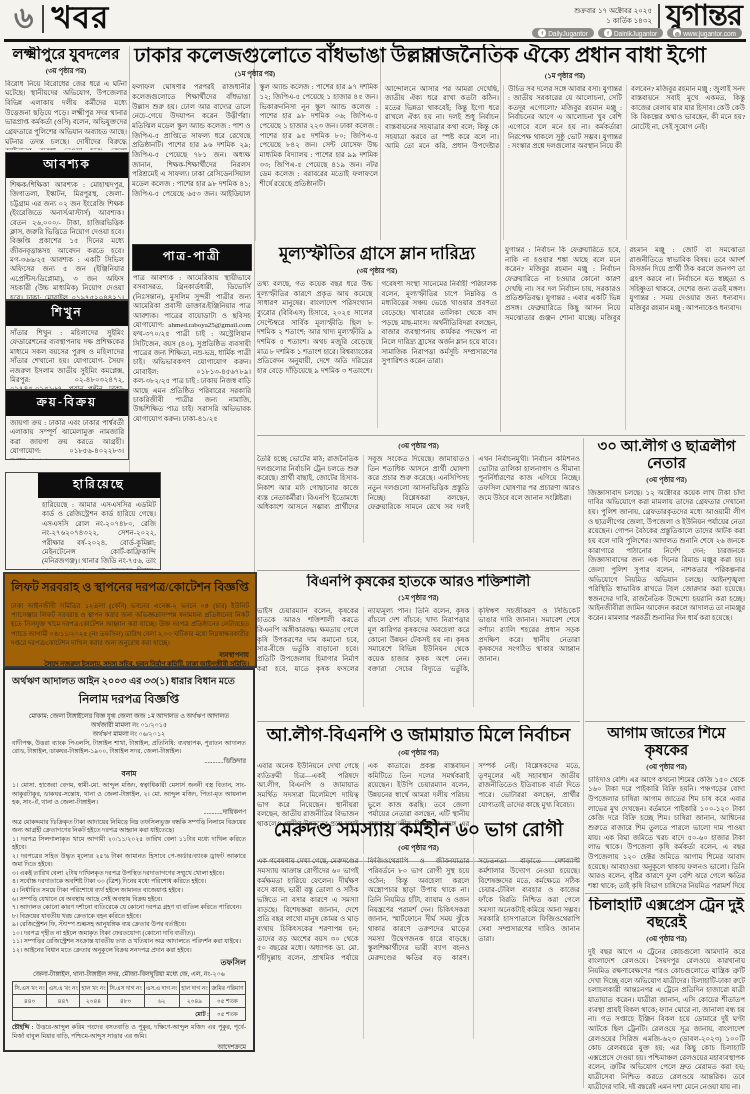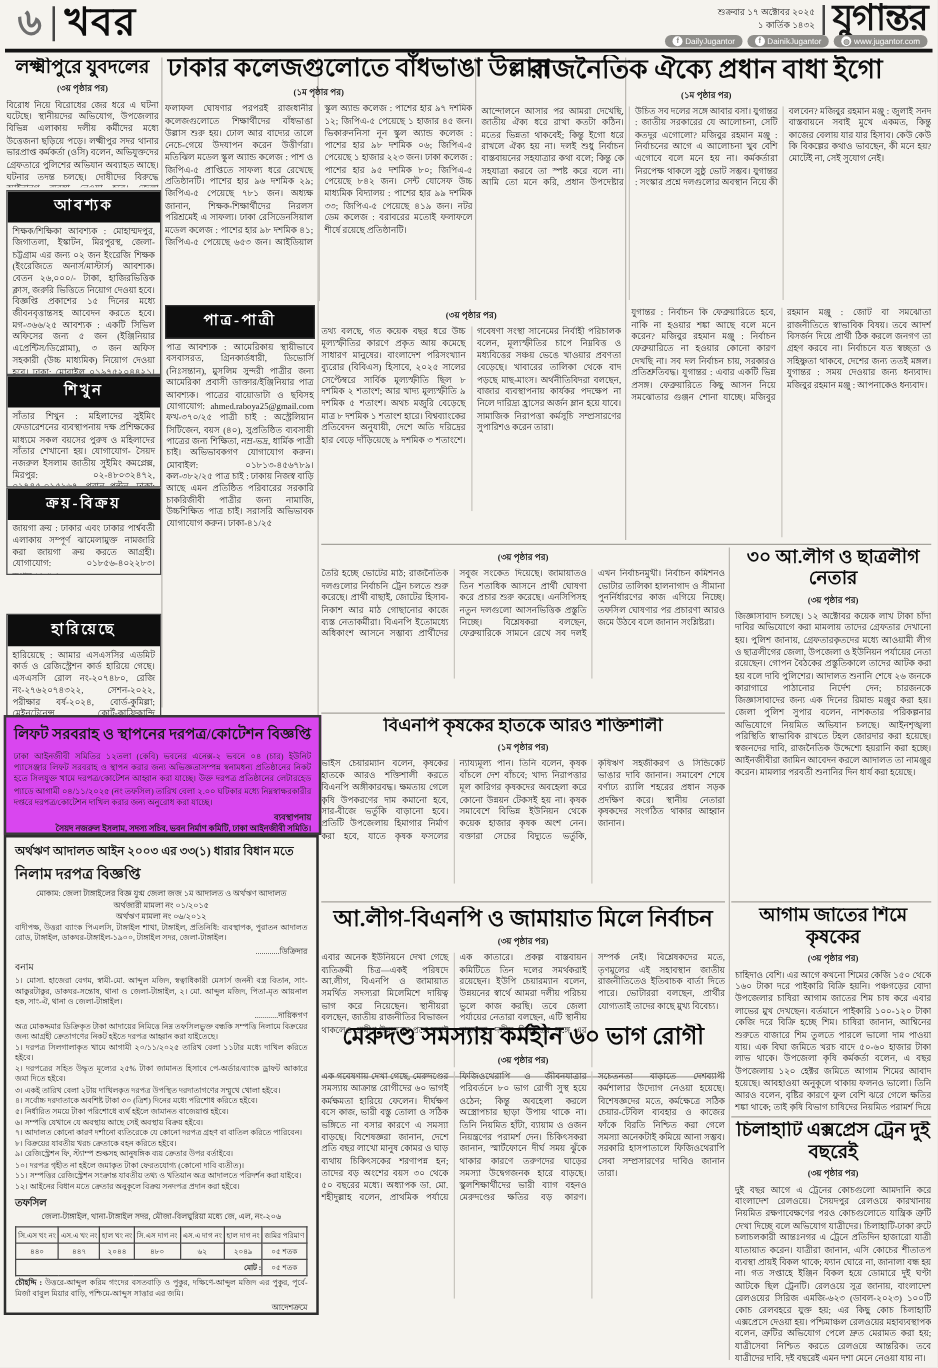--- a/index.html
+++ b/index.html
@@ -28,32 +28,32 @@
   .cols-2{column-count:2;} .cols-3{column-count:3;}
   
   .vrule{position:absolute;width:1px;background:#bcb9b2;}
   .hrule{position:absolute;height:1px;background:#a5a29b;}
   
   .cbox{position:absolute;border:1px solid #4a4a4a;background:#f5f3ee;overflow:hidden;}
   .cband{background:#0d0d0d;color:#fff;font-weight:bold;text-align:center;font-size:12px;
          padding:2px 0 3px;letter-spacing:2px;}
   .cbody{padding:3px 4px;font-size:7px;line-height:1.34;text-align:justify;overflow:hidden;color:#262626;}
   
-  .lift{position:absolute;border:2px solid #3a3a3a;background:#d946ef;padding:4px 6px;overflow:hidden;}
+  .lift{position:absolute;border:2px solid #3a3a3a;background:#a16207;padding:4px 6px;overflow:hidden;}
   .lift-title{font-size:12px;font-weight:bold;text-align:center;margin:0 0 3px;}
   .lift-body{font-size:6.6px;line-height:1.4;text-align:justify;color:#262626;}
   .lift-sign{font-size:6.6px;text-align:right;line-height:1.4;margin-top:3px;font-weight:bold;}
   .auction{position:absolute;border:2px solid #2e2e2e;background:#f5f3ee;padding:4px 7px;overflow:hidden;}
   .n-title1{font-size:9.5px;font-weight:bold;text-align:left;}
-  .n-title2{font-size:12px;font-weight:bold;margin:1px 0 2px;}
+  .n-title2{font-size:12px;font-weight:bold;text-align:center;margin:1px 0 2px;}
   .n-center{font-size:6.4px;text-align:center;line-height:1.4;}
   .n-body{font-size:6.2px;line-height:1.38;text-align:justify;color:#262626;}
   .n-right{font-size:6.4px;text-align:right;}
-  .n-vs{font-size:7.5px;font-weight:normal;text-align:left;margin:1px 0;}
-  .n-sec{font-size:8px;font-weight:bold;text-align:left;margin:2px 0 1px;}
+  .n-vs{font-size:7.5px;font-weight:bold;text-align:center;margin:1px 0;}
+  .n-sec{font-size:8px;font-weight:bold;text-align:right;margin:2px 0 1px;}
   .prelist{white-space:pre-line;}
   table.sched{width:100%;border-collapse:collapse;margin:2px 0;font-size:5.8px;text-align:center;}
   .sched th,.sched td{border:1px solid #4a4a4a;padding:1px 0;font-weight:normal;}
   .sign{font-size:6.4px;text-align:right;line-height:1.45;margin-top:2px;}
 </style>
 </head>
 <body>
 
 <div class="page">
 
@@ -115,21 +115,21 @@
   <div class="cbox" style="left:5px;top:300px;width:122px;height:88px;">
     <div class="cband">শিখুন</div>
     <div class="cbody" style="height:64px;">সাঁতার শিখুন : মহিলাদের সুইমিং ফেডারেশনের ব্যবস্থাপনায় দক্ষ প্রশিক্ষকের মাধ্যমে সকল বয়সের পুরুষ ও মহিলাদের সাঁতার শেখানো হয়। যোগাযোগ- সৈয়দ নজরুল ইসলাম জাতীয় সুইমিং কমপ্লেক্স, মিরপুর: ০২-৪৮০৩২৪৭২, ০১৭৪৫-০১৫৯৬৭, পুরান পল্টন, ঢাকা: ২২০৩৮৭৭২২। নিতু-৩৫/২৫</div>
   </div>
 
   <div class="cbox" style="left:5px;top:390px;width:122px;height:68px;">
     <div class="cband">ক্রয়-বিক্রয়</div>
     <div class="cbody" style="height:44px;">জায়গা ক্রয় : ঢাকার এবং ঢাকার পার্শ্ববর্তী এলাকায় সম্পূর্ণ ঝামেলামুক্ত নামজারি করা জায়গা ক্রয় করতে আগ্রহী। যোগাযোগ: ০১৮৫৬-৪০২২৮৩। কপার-২৮/২৫</div>
   </div>
 
-  <div class="cbox" style="left:5px;top:491px;width:122px;height:96px;">
+  <div class="cbox" style="left:5px;top:472px;width:122px;height:96px;padding-left:32px;">
     <div class="cband">হারিয়েছে</div>
     <div class="cbody" style="height:72px;">হারিয়েছে : আমার এসএসসির এডমিট কার্ড ও রেজিস্ট্রেশন কার্ড হারিয়ে গেছে। এসএসসি রোল নং-২০৭৪৮০, রেজি নং-২৭৬২০৭৪৩২২, সেশন-২০২২, পরীক্ষার বর্ষ-২০২৪, বোর্ড-কুমিল্লা; মেইনটেনেন্স কোর্ট-কাফ্রিকান্দি (মনিরজগঞ্জ)। থানার জিডি নং-৭৫৬, তাং ২১/০৯/২০২৫। —মো. ফারহান বিশ্বাস। পি-৭৪০/২৫</div>
   </div>
 
   <div class="cbox" style="left:132px;top:244px;width:120px;height:322px;border:none;background:transparent;">
     <div class="cband" style="border:1px solid #333;">পাত্র-পাত্রী</div>
     <div class="cbody" style="height:296px;padding:3px 1px;">পাত্র আবশ্যক : আমেরিকায় স্থায়ীভাবে বসবাসরত, গ্রিনকার্ডধারী, ডিভোর্সি (নিঃসন্তান), মুসলিম সুন্দরী পাত্রীর জন্য আমেরিকা প্রবাসী ডাক্তার/ইঞ্জিনিয়ার পাত্র আবশ্যক। পাত্রের বায়োডাটা ও ছবিসহ যোগাযোগ: ahmed.raboya25@gmail.com ফখ-৩৭০/২৫ পাত্রী চাই : অস্ট্রেলিয়ান সিটিজেন, বয়স (৪০), সুপ্রতিষ্ঠিত ব্যবসায়ী পাত্রের জন্য শিক্ষিতা, নম্র-ভদ্র, ধার্মিক পাত্রী চাই। অভিভাবকগণ যোগাযোগ করুন। মোবাইল: ০১৮১৩-৪৫৬৭৮৯। কল-৩৮২/২৫ পাত্র চাই : ঢাকায় নিজস্ব বাড়ি আছে এমন প্রতিষ্ঠিত পরিবারের সরকারি চাকরিজীবী পাত্রীর জন্য নামাজি, উচ্চশিক্ষিত পাত্র চাই। সরাসরি অভিভাবক যোগাযোগ করুন। ঢাকা-৪১/২৫</div>
   </div>
 
   <div class="art" style="left:132px;top:44px;width:246px;height:198px;overflow:visible;">
@@ -141,20 +141,21 @@
   <div class="art" style="left:385px;top:44px;width:360px;height:196px;">
     <h2 class="hl" style="font-size:21px;">রাজনৈতিক ঐক্যে প্রধান বাধা ইগো</h2>
     <div class="cont">(১ম পৃষ্ঠার পর)</div>
     <div class="bod cols-3" style="height:156px;">আন্দোলনে আসার পর আমরা দেখেছি, জাতীয় ঐক্য ধরে রাখা কতটা কঠিন। মতের ভিন্নতা থাকবেই; কিন্তু ইগো ধরে রাখলে ঐক্য হয় না। দলই শুধু নির্বাচন বাস্তবায়নের সহযাত্রার কথা বলে; কিন্তু কে সহযাত্রা করবে তা স্পষ্ট করে বলে না। আমি তো মনে করি, প্রধান উপদেষ্টার উচিত সব দলের সঙ্গে আবার বসা। যুগান্তর : জাতীয় সরকারের যে আলোচনা, সেটি কতদূর এগোলো? মজিবুর রহমান মঞ্জু : নির্বাচনের আগে এ আলোচনা খুব বেশি এগোবে বলে মনে হয় না। কর্মকর্তারা নিরপেক্ষ থাকলে সুষ্ঠু ভোট সম্ভব। যুগান্তর : সংস্কার প্রশ্নে দলগুলোর অবস্থান নিয়ে কী বলবেন? মজিবুর রহমান মঞ্জু : জুলাই সনদ বাস্তবায়নে সবাই মুখে একমত, কিন্তু কাজের বেলায় যার যার হিসাব। কেউ কেউ কি বিকল্পের কথাও ভাবছেন, কী মনে হয়? মোটেই না, সেই সুযোগ নেই।</div>
   </div>
   <div class="art" style="left:505px;top:246px;width:240px;height:184px;">
     <div class="bod cols-2" style="height:184px;">যুগান্তর : নির্বাচন কি ফেব্রুয়ারিতে হবে, নাকি না হওয়ার শঙ্কা আছে বলে মনে করেন? মজিবুর রহমান মঞ্জু : নির্বাচন ফেব্রুয়ারিতে না হওয়ার কোনো কারণ দেখছি না। সব দল নির্বাচন চায়, সরকারও প্রতিশ্রুতিবদ্ধ। যুগান্তর : এবার একটি ভিন্ন প্রসঙ্গ। ফেব্রুয়ারিতে কিছু আসন নিয়ে সমঝোতার গুঞ্জন শোনা যাচ্ছে। মজিবুর রহমান মঞ্জু : জোট বা সমঝোতা রাজনীতিতে স্বাভাবিক বিষয়। তবে আদর্শ বিসর্জন দিয়ে প্রার্থী ঠিক করলে জনগণ তা গ্রহণ করবে না। নির্বাচনে যত স্বচ্ছতা ও সহিষ্ণুতা থাকবে, দেশের জন্য ততই মঙ্গল। যুগান্তর : সময় দেওয়ার জন্য ধন্যবাদ। মজিবুর রহমান মঞ্জু : আপনাকেও ধন্যবাদ।</div>
   </div>
 
   <div class="art" style="left:257px;top:244px;width:240px;height:188px;">
+    <h2 class="hl" style="font-size:17px;">মূল্যস্ফীতির গ্রাসে ম্লান দারিদ্র্য</h2>
     <div class="cont">(৩য় পৃষ্ঠার পর)</div>
     <div class="bod cols-2" style="height:148px;">তথ্য বলছে, গত কয়েক বছর ধরে উচ্চ মূল্যস্ফীতির কারণে প্রকৃত আয় কমেছে সাধারণ মানুষের। বাংলাদেশ পরিসংখ্যান ব্যুরোর (বিবিএস) হিসাবে, ২০২৫ সালের সেপ্টেম্বরে সার্বিক মূল্যস্ফীতি ছিল ৮ দশমিক ২ শতাংশ; আর খাদ্য মূল্যস্ফীতি ৯ দশমিক ৫ শতাংশ। অথচ মজুরি বেড়েছে মাত্র ৮ দশমিক ১ শতাংশ হারে। বিশ্বব্যাংকের প্রতিবেদন অনুযায়ী, দেশে অতি দরিদ্রের হার বেড়ে দাঁড়িয়েছে ৯ দশমিক ৩ শতাংশে। গবেষণা সংস্থা সানেমের নির্বাহী পরিচালক বলেন, মূল্যস্ফীতির চাপে নিম্নবিত্ত ও মধ্যবিত্তের সঞ্চয় ভেঙে খাওয়ার প্রবণতা বেড়েছে। খাবারের তালিকা থেকে বাদ পড়ছে মাছ-মাংস। অর্থনীতিবিদরা বলছেন, বাজার ব্যবস্থাপনায় কার্যকর পদক্ষেপ না নিলে দারিদ্র্য হ্রাসের অর্জন ম্লান হয়ে যাবে। সামাজিক নিরাপত্তা কর্মসূচি সম্প্রসারণের সুপারিশও করেন তারা।</div>
   </div>
 
   <div class="art" style="left:257px;top:438px;width:323px;height:130px;">
     <div class="cont">(৩য় পৃষ্ঠার পর)</div>
     <div class="bod cols-3" style="height:88px;">তৈরি হচ্ছে ভোটের মাঠ; রাজনৈতিক দলগুলোর নির্বাচনি ট্রেন চলতে শুরু করেছে। প্রার্থী বাছাই, জোটের হিসাব-নিকাশ আর মাঠ গোছানোর কাজে ব্যস্ত নেতাকর্মীরা। বিএনপি ইতোমধ্যে অধিকাংশ আসনে সম্ভাব্য প্রার্থীদের সবুজ সংকেত দিয়েছে। জামায়াতও তিন শতাধিক আসনে প্রার্থী ঘোষণা করে প্রচার শুরু করেছে। এনসিপিসহ নতুন দলগুলো আসনভিত্তিক প্রস্তুতি নিচ্ছে। বিশ্লেষকরা বলছেন, ফেব্রুয়ারিকে সামনে রেখে সব দলই এখন নির্বাচনমুখী। নির্বাচন কমিশনও ভোটার তালিকা হালনাগাদ ও সীমানা পুনর্নির্ধারণের কাজ এগিয়ে নিচ্ছে। তফসিল ঘোষণার পর প্রচারণা আরও জমে উঠবে বলে জানান সংশ্লিষ্টরা।</div>
   </div>
 
   <div class="art" style="left:588px;top:438px;width:157px;height:280px;">

